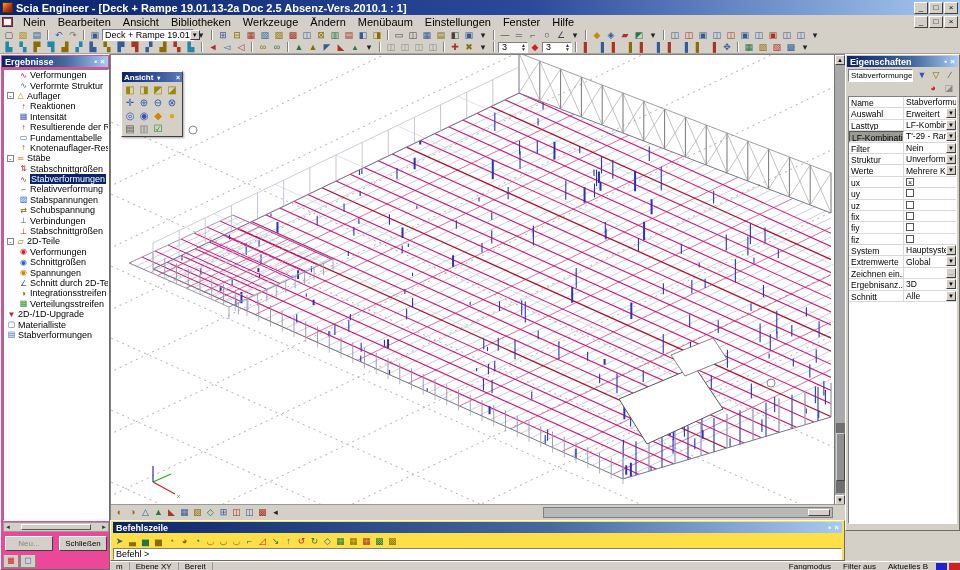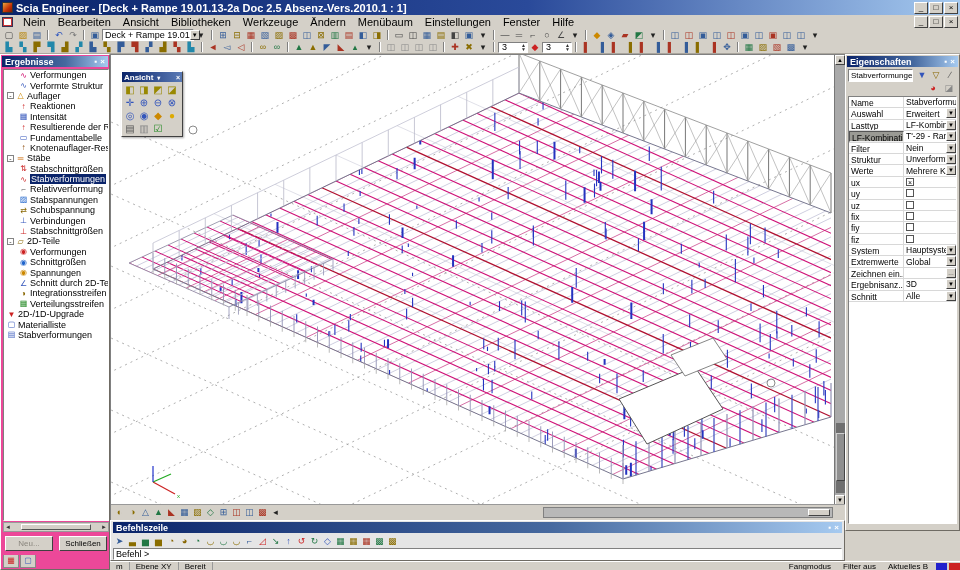--- a/index.html
+++ b/index.html
@@ -112,21 +112,21 @@
   .prow .cb { width:8px; height:8px; border:1px solid #555; background:#fff; font-size:7px; line-height:7px; text-align:center; }
   .prow.psel .plabel { background:#9a9a94; border:1px solid; border-color:#555 #eee #eee #555; }
 
   
   #einwirk { position:absolute; left:845px; top:531px; width:115px; height:31px; background:#d4d0c8; padding:1px; }
   .erow { display:flex; align-items:center; height:10px; background:#fff; border-bottom:1px solid #bbb; font-size:8px; padding-left:2px; }
   .erow .ebtn { margin-left:auto; width:24px; height:9px; background:#d4d0c8; border:1px solid;
     border-color:#fff #404040 #404040 #fff; font-size:7px; line-height:7px; text-align:center; letter-spacing:-1px; }
 
   
-  #cmdpanel { position:absolute; left:110px; top:520px; width:735px; height:41px; background:#e5e5e5; padding:1px 2px; }
+  #cmdpanel { position:absolute; left:110px; top:520px; width:735px; height:41px; background:#fde047; padding:1px 2px; }
   #cmdicons { display:flex; align-items:center; height:14px; margin-top:1px; }
   #cmdicons .tbi { width:13px; height:12px; }
   #cmdinput { height:12px; background:#fff; border:1px solid; border-color:#808080 #fff #fff #808080;
     font-size:9px; padding-left:2px; display:flex; align-items:center; }
 
   
   #statusbar { position:absolute; left:110px; top:561px; width:850px; height:9px; background:#d4d0c8;
     border-top:1px solid #fff; display:flex; align-items:center; font-size:8px; }
   .scell { padding:0 6px; border-right:1px solid #999; height:9px; line-height:9px; white-space:nowrap; }
   .sflex { flex:1; }

